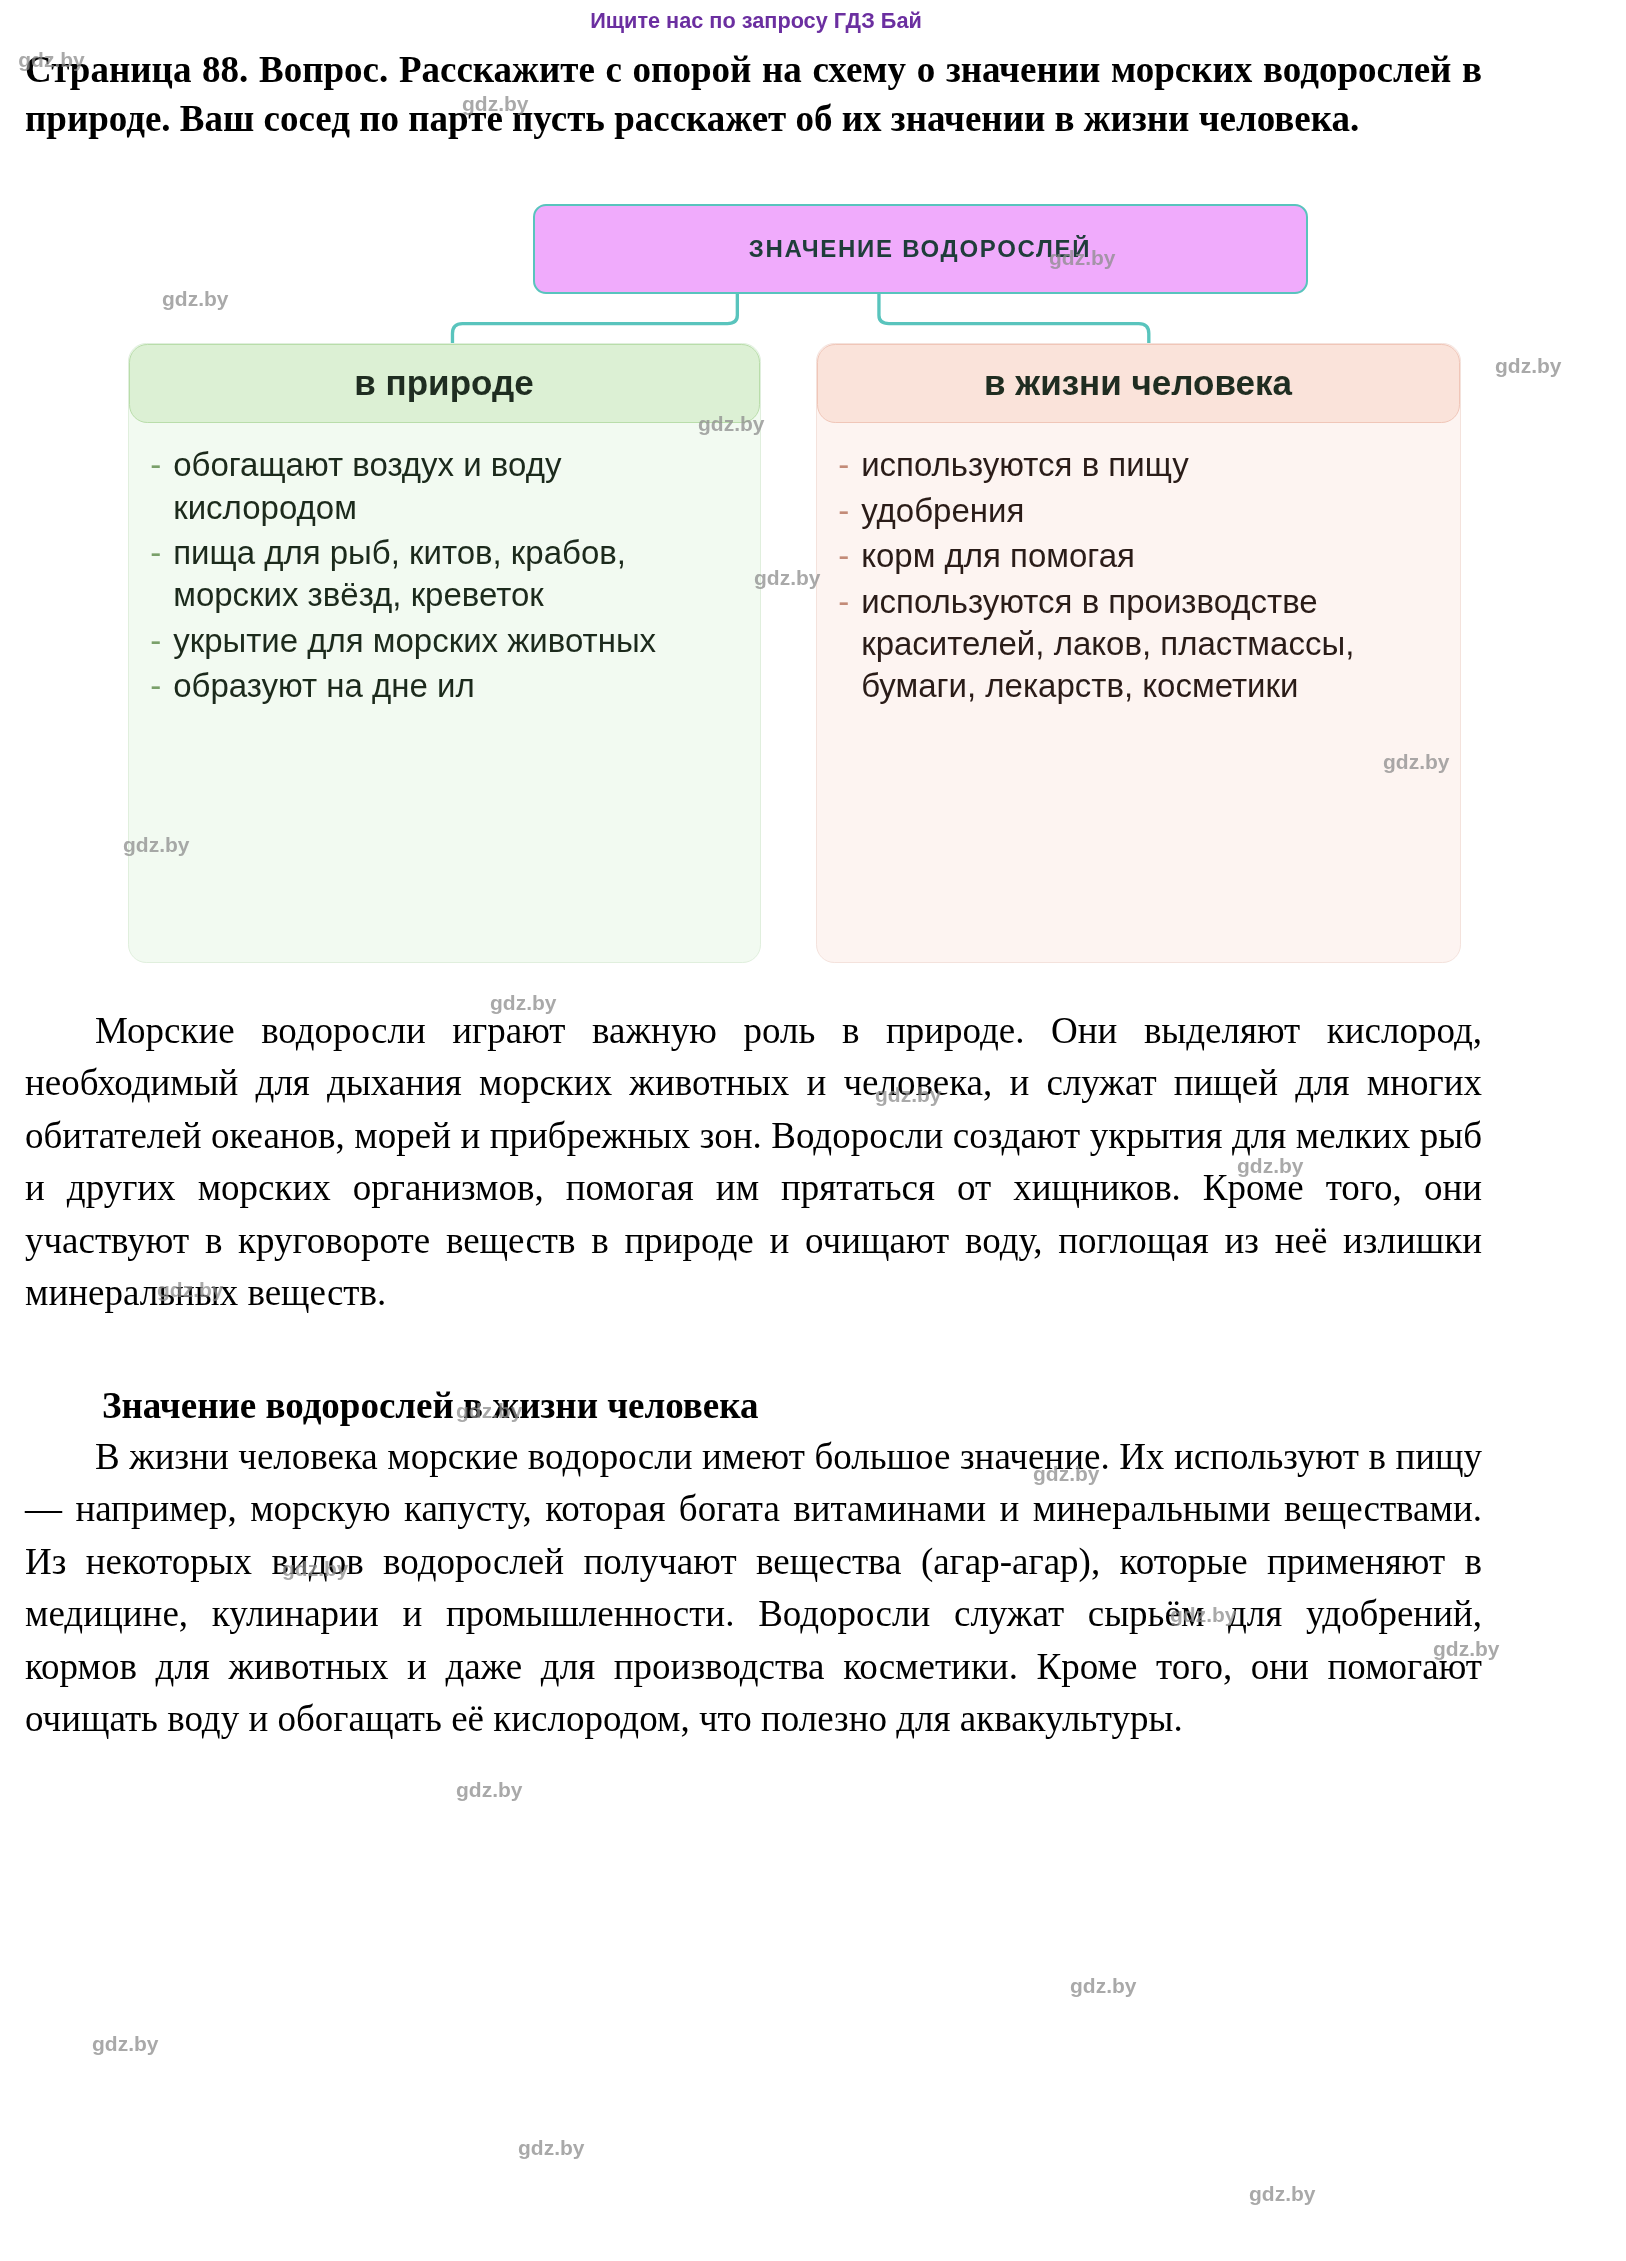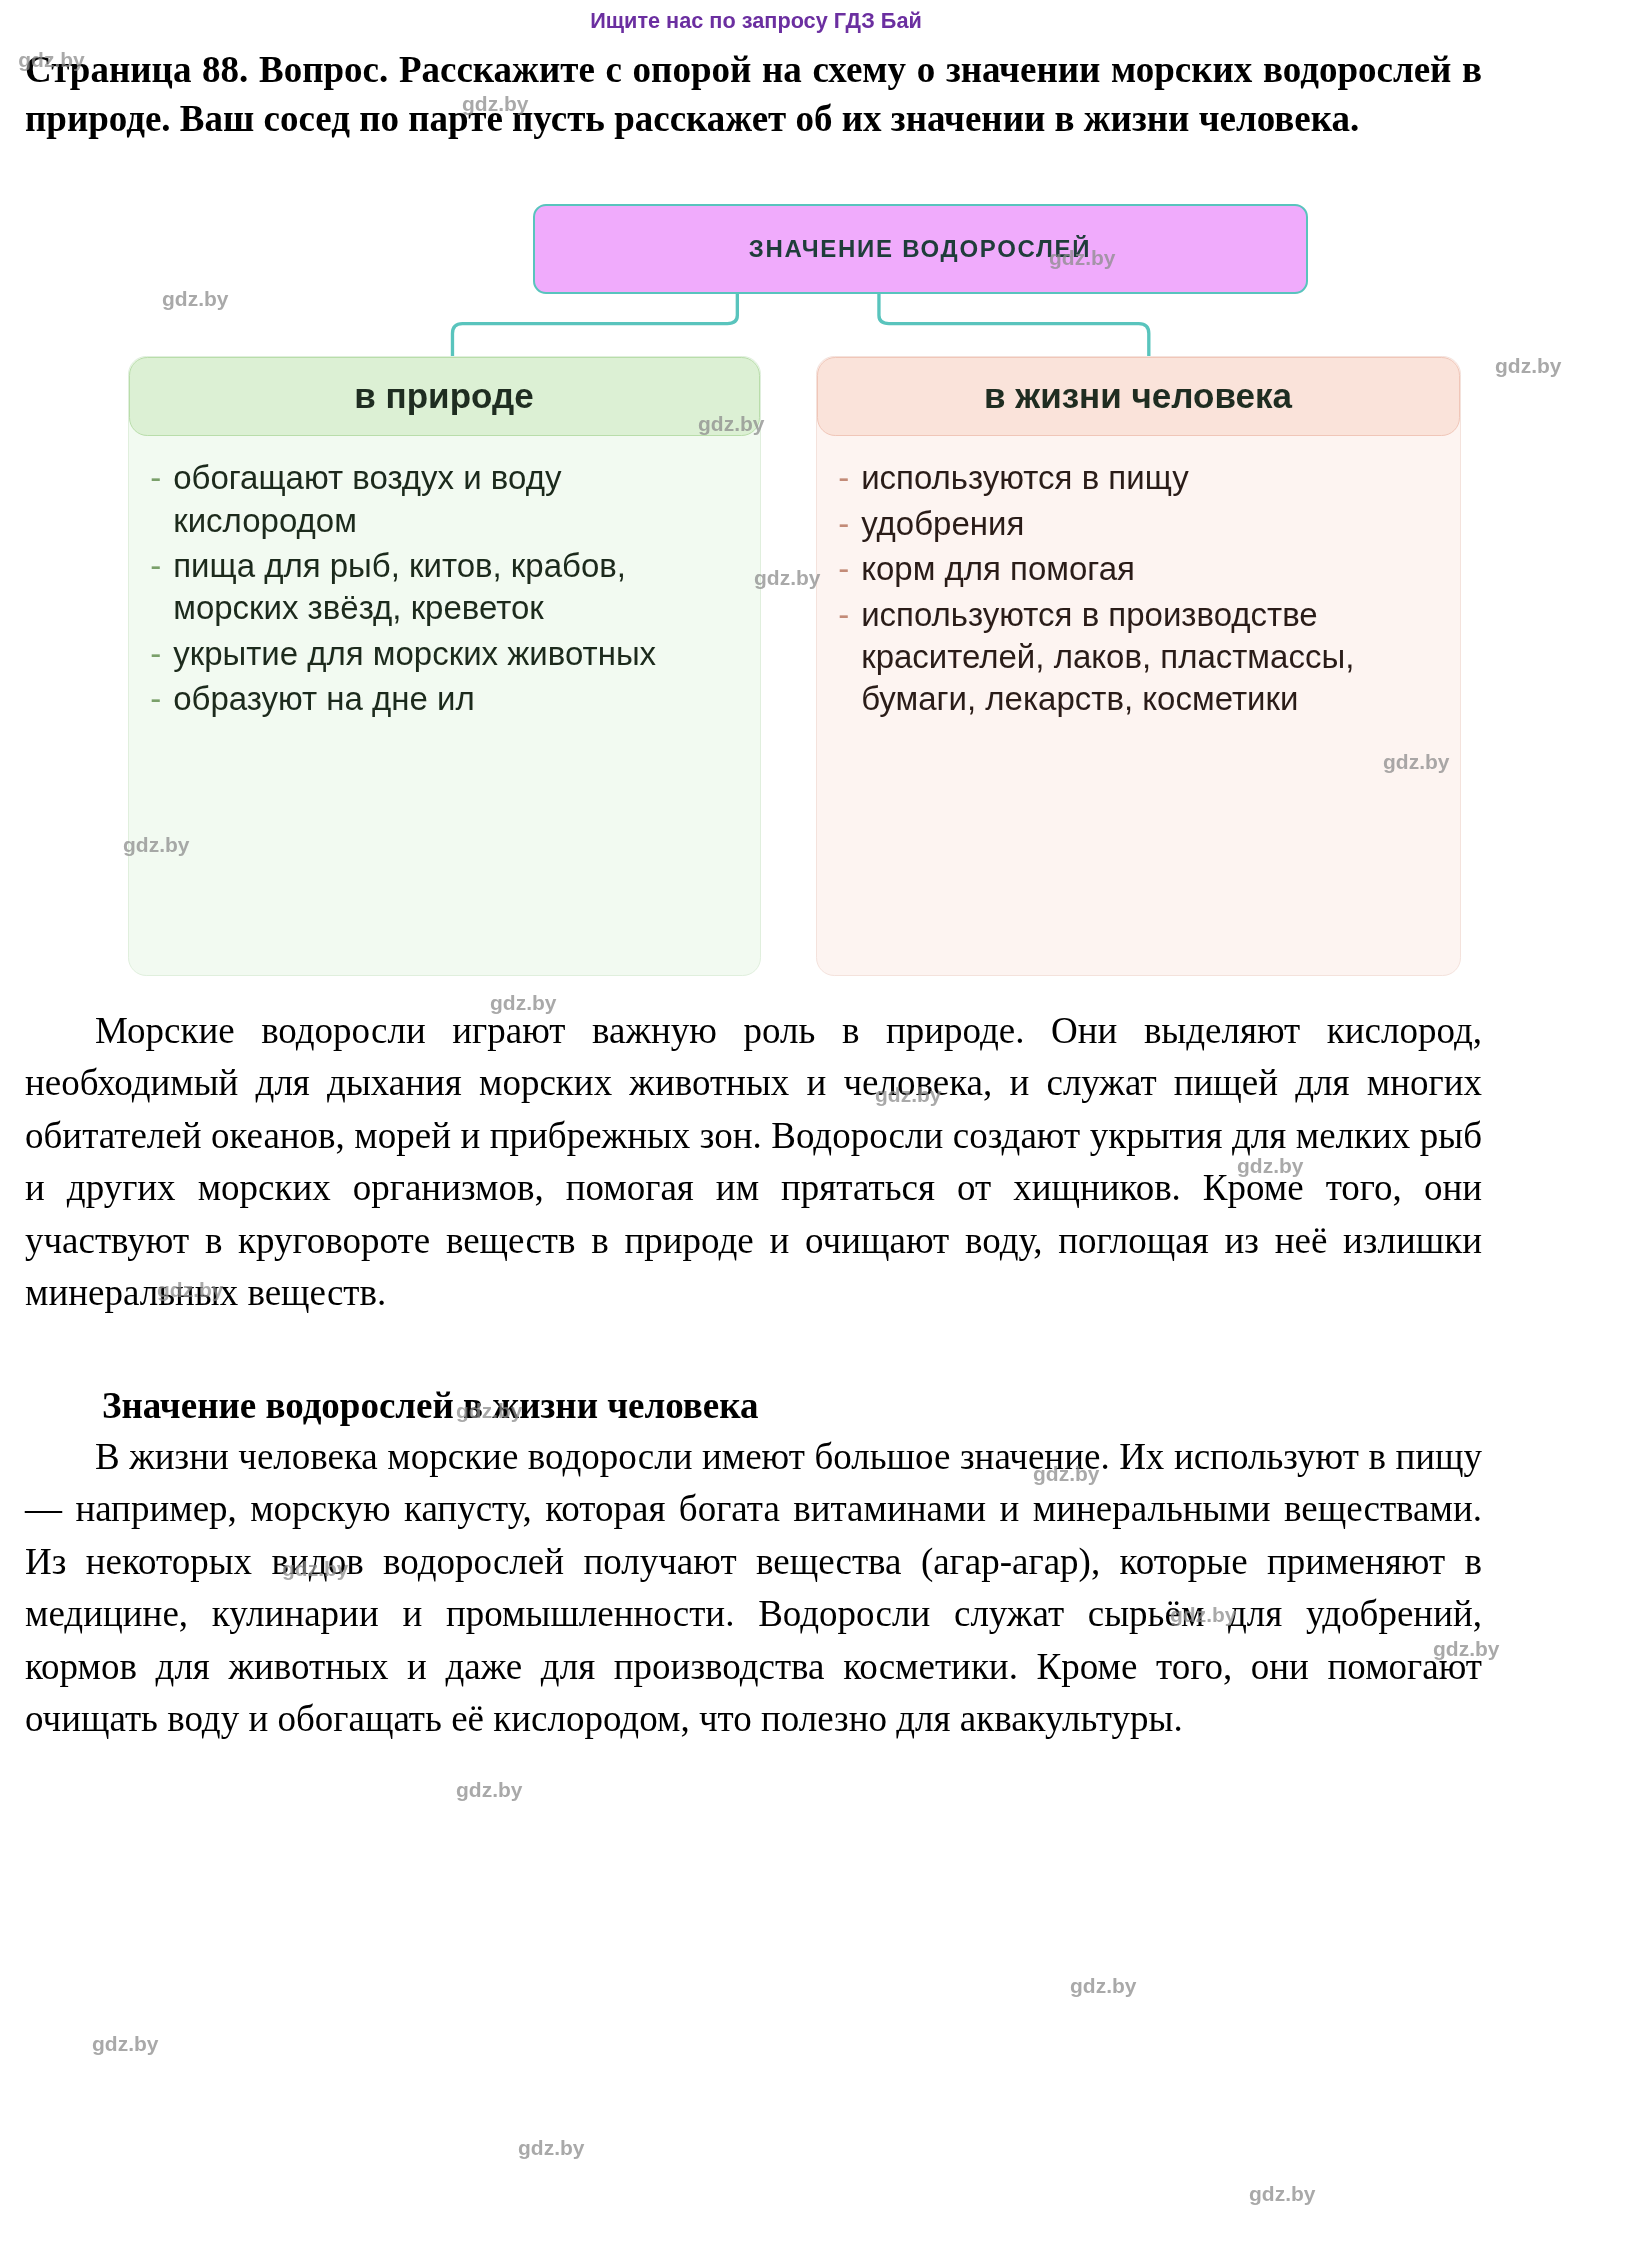--- a/index.html
+++ b/index.html
@@ -72,21 +72,21 @@
   .arrow-svg {
     position: absolute;
     left: 0;
     top: 0;
     width: 1416px;
     height: 833px;
     pointer-events: none;
   }
   .col {
     position: absolute;
-    top: 184px;
+    top: 171px;
     border-radius: 18.3px;
     box-sizing: border-box;
   }
   .col-left {
     left: 82px;
     width: 633px;
     height: 620px;
     background: #f2faf1;
     border: 1.7px solid #e0efdd;
   }

